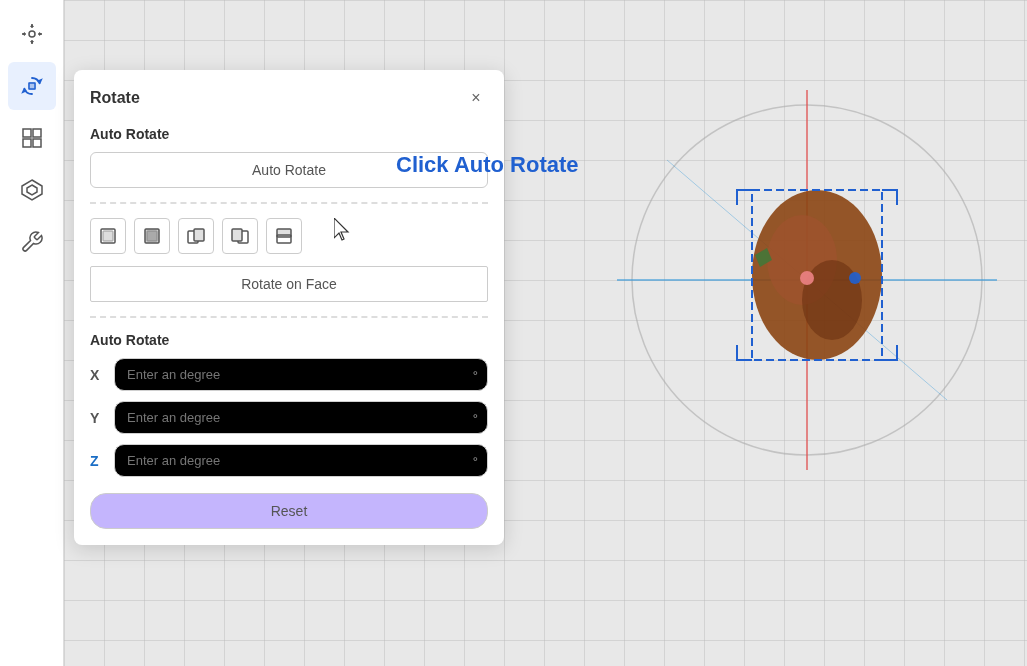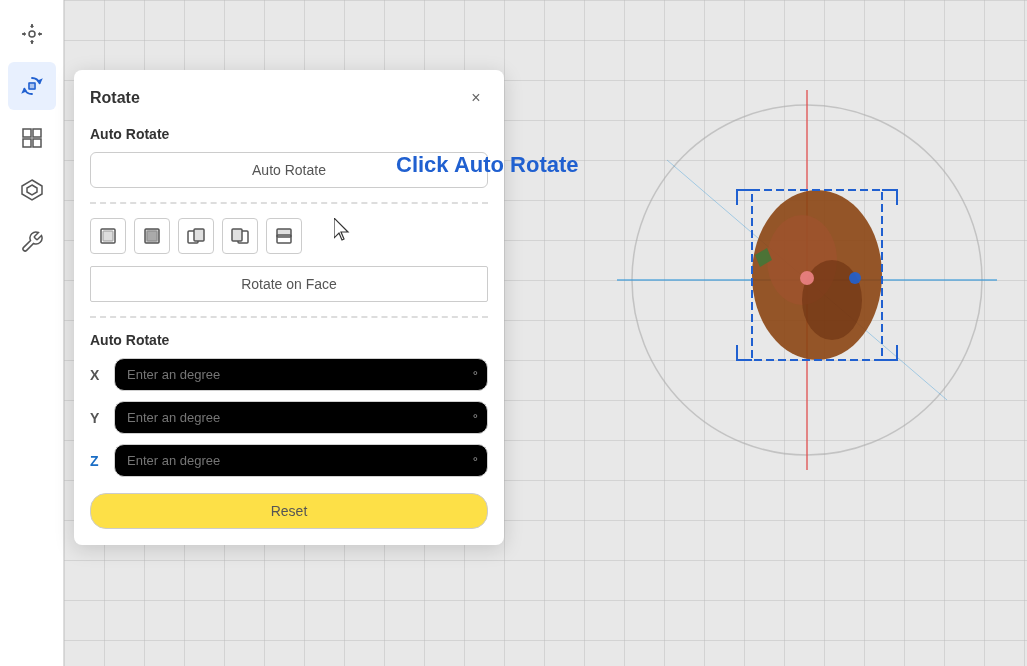--- a/index.html
+++ b/index.html
@@ -189,21 +189,21 @@
       transform: translateY(-50%);
       color: #999;
       font-size: 13px;
     }
 
     .reset-btn {
       width: 100%;
       padding: 9px 16px;
       border: 1px solid #ccc;
       border-radius: 16px;
-      background: #fde047;
+      background: #c4b5fd;
       font-size: 14px;
       color: #555;
       cursor: pointer;
       text-align: center;
       margin-top: 6px;
     }
 
     
     .click-label {
       position: absolute;

